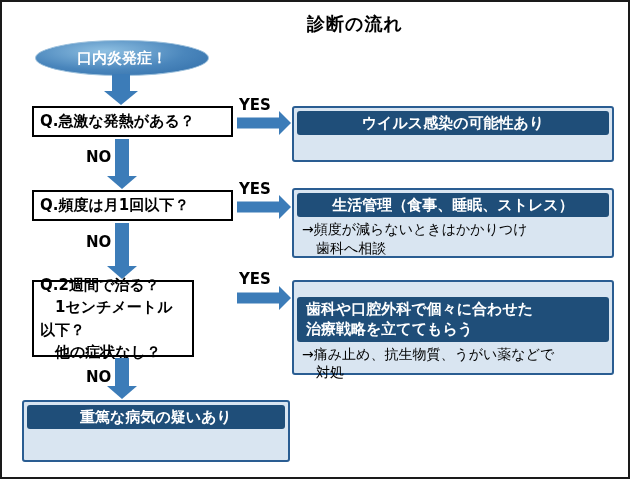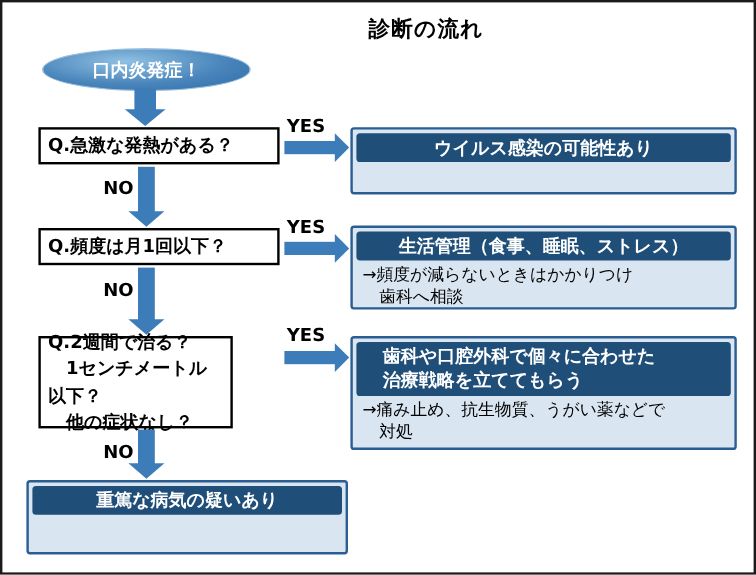--- a/index.html
+++ b/index.html
@@ -43,24 +43,24 @@
   .arr-r { position:absolute; height:30px; }
   .arr-r .shaft { position:absolute; top:50%; transform:translateY(-50%); left:0; right:11px; height:11px; background:var(--arrow); }
   .arr-r .head { position:absolute; top:50%; transform:translateY(-50%); right:0; width:0; height:0;
     border-top:12px solid transparent; border-bottom:12px solid transparent; border-left:12px solid var(--arrow); }
   .result {
     position:absolute; background:var(--panel); border:2px solid var(--pborder);
     border-radius:3px; box-sizing:border-box; padding:3px;
   }
   .result .hdr {
     background:var(--hdr); color:#fff; font-weight:bold; font-size:15px;
-    border-radius:3px; padding:2px 22px; text-align:center; line-height:1.35;
+    border-radius:3px; padding:2px 9px; text-align:center; line-height:1.35;
     white-space:pre-line;
   }
-  .result .hdr.left { text-align:left; }
+  .result .hdr.left { text-align:left;margin-top:12px; }
   .result .body {
     font-size:14px; padding:3px 5px 0; line-height:1.35; white-space:pre-line;
   }
 </style>
 </head>
 <body>
 
 <div class="canvas">
 
   <div class="title">診断の流れ</div>

